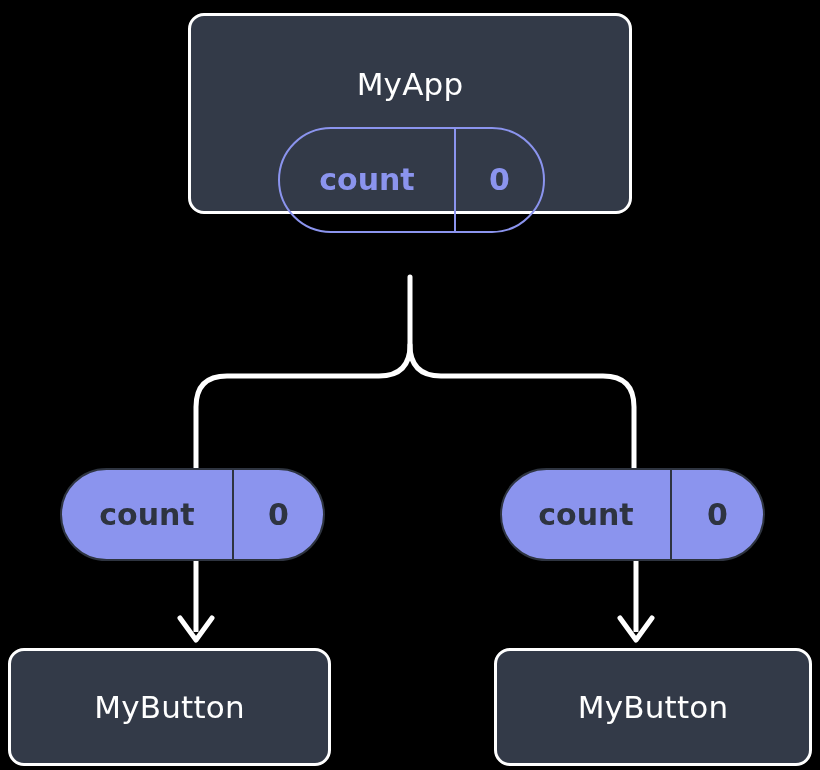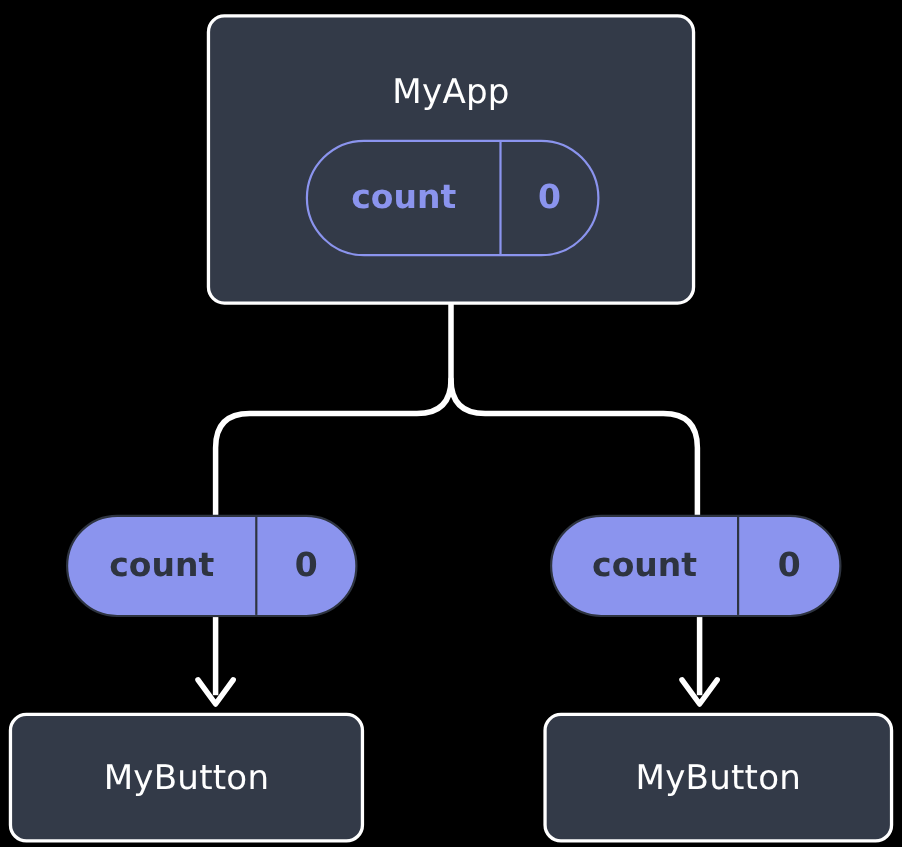--- a/index.html
+++ b/index.html
@@ -47,21 +47,21 @@
     letter-spacing: 0.2px;
     line-height: 1;
     white-space: nowrap;
   }
 
   
   #node-myapp {
     left: 188px;
     top: 13px;
     width: 444px;
-    height: 264px;
+    height: 201px;
     justify-content: flex-start;
   }
   #node-myapp .comp-title {
     margin-top: 53px;
   }
 
   
   .leaf-box {
     justify-content: center;
     height: 118px;

